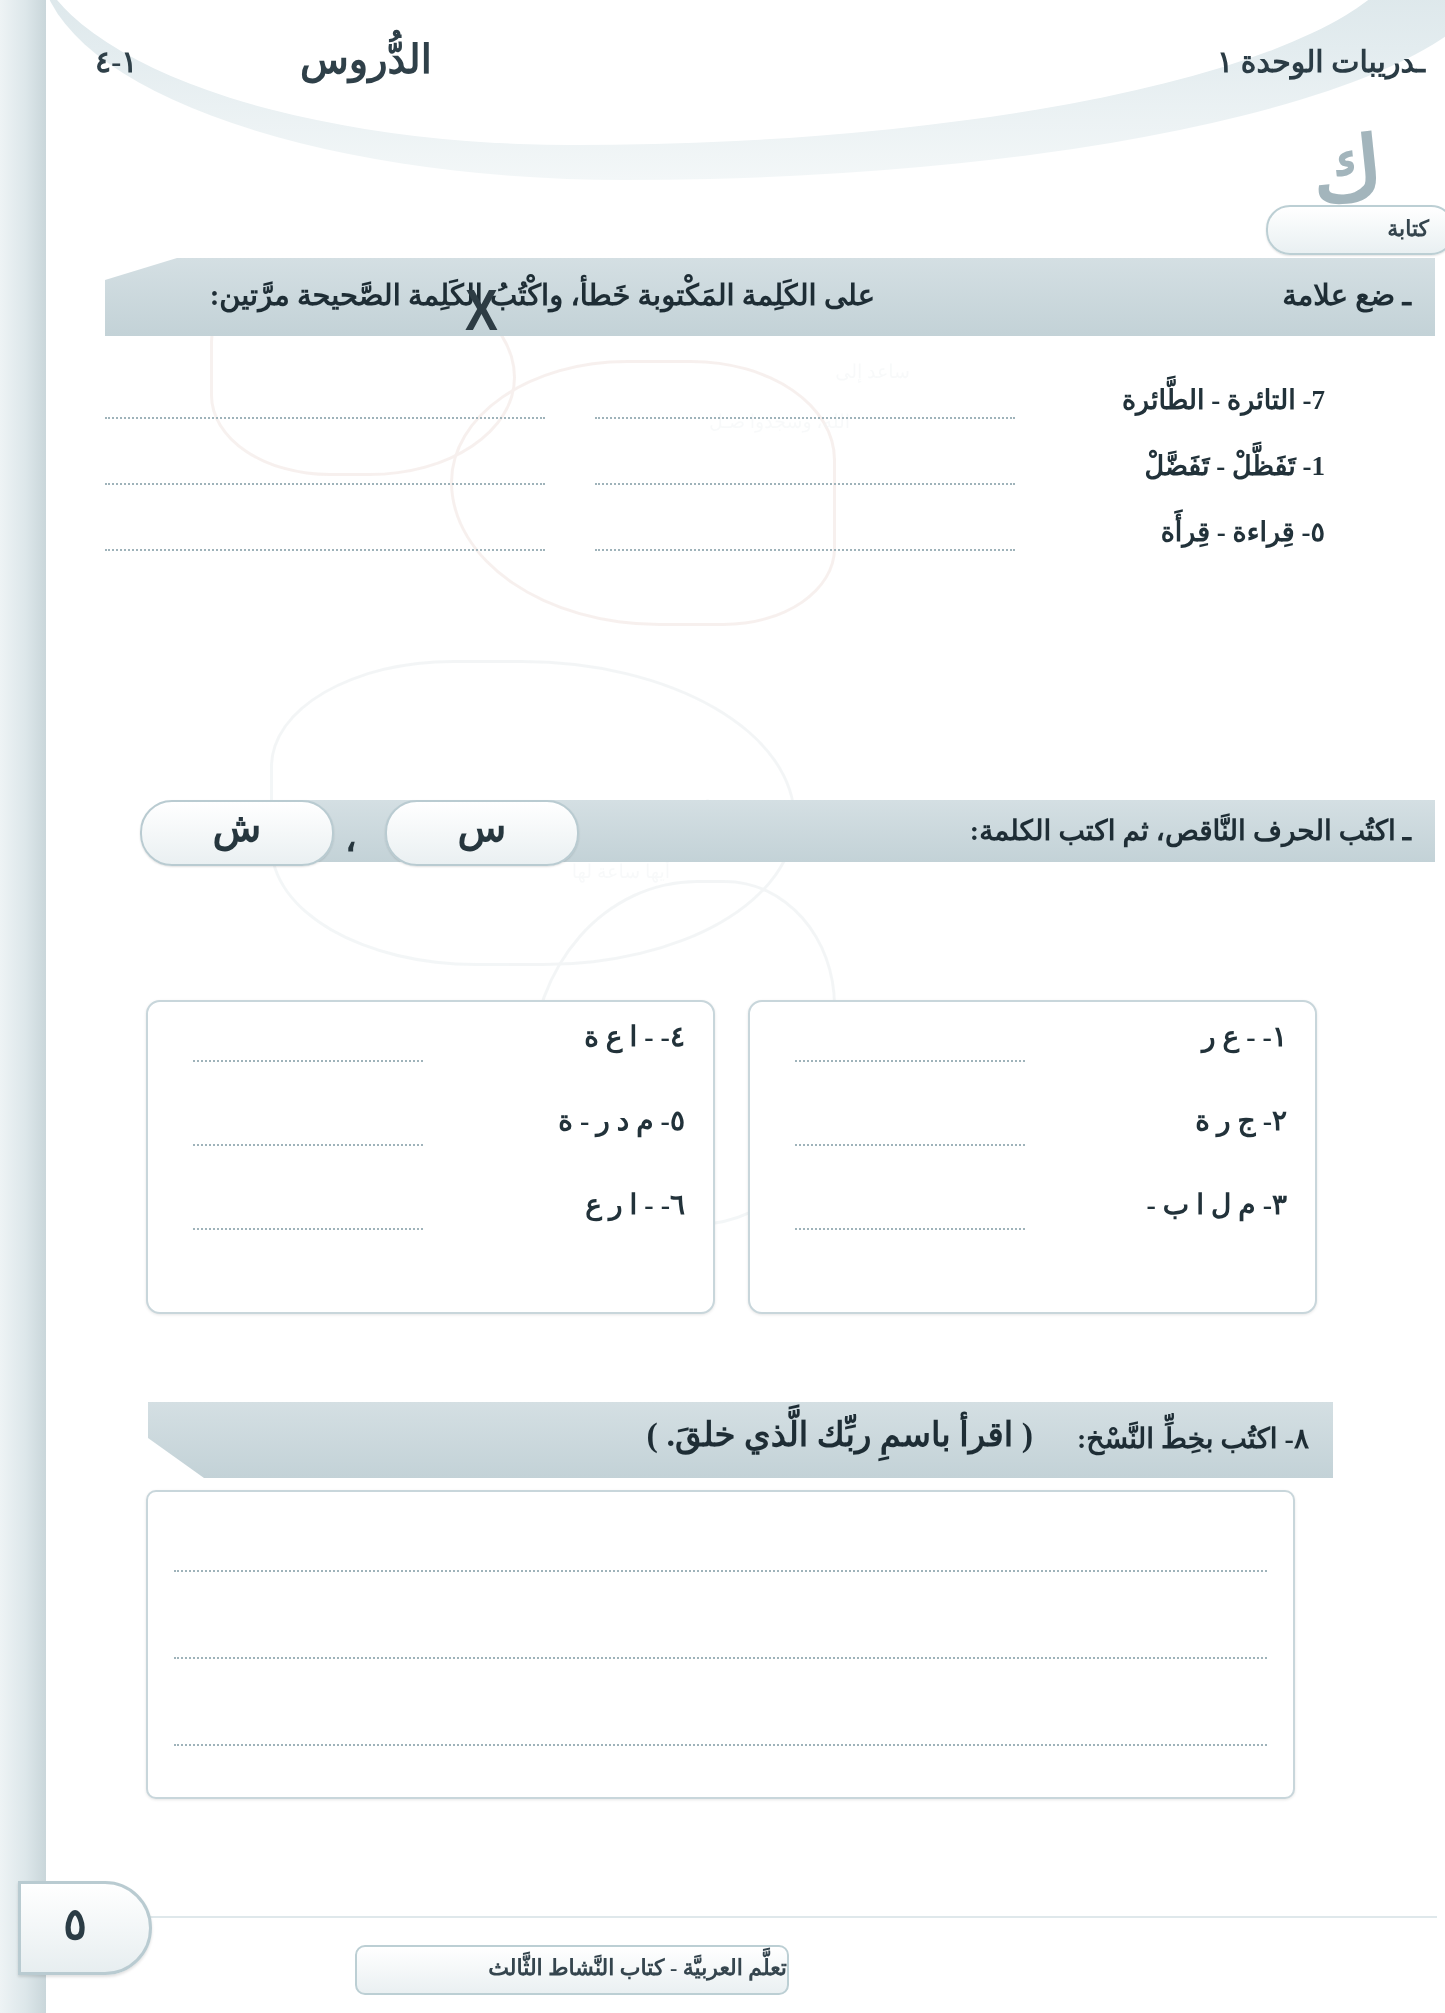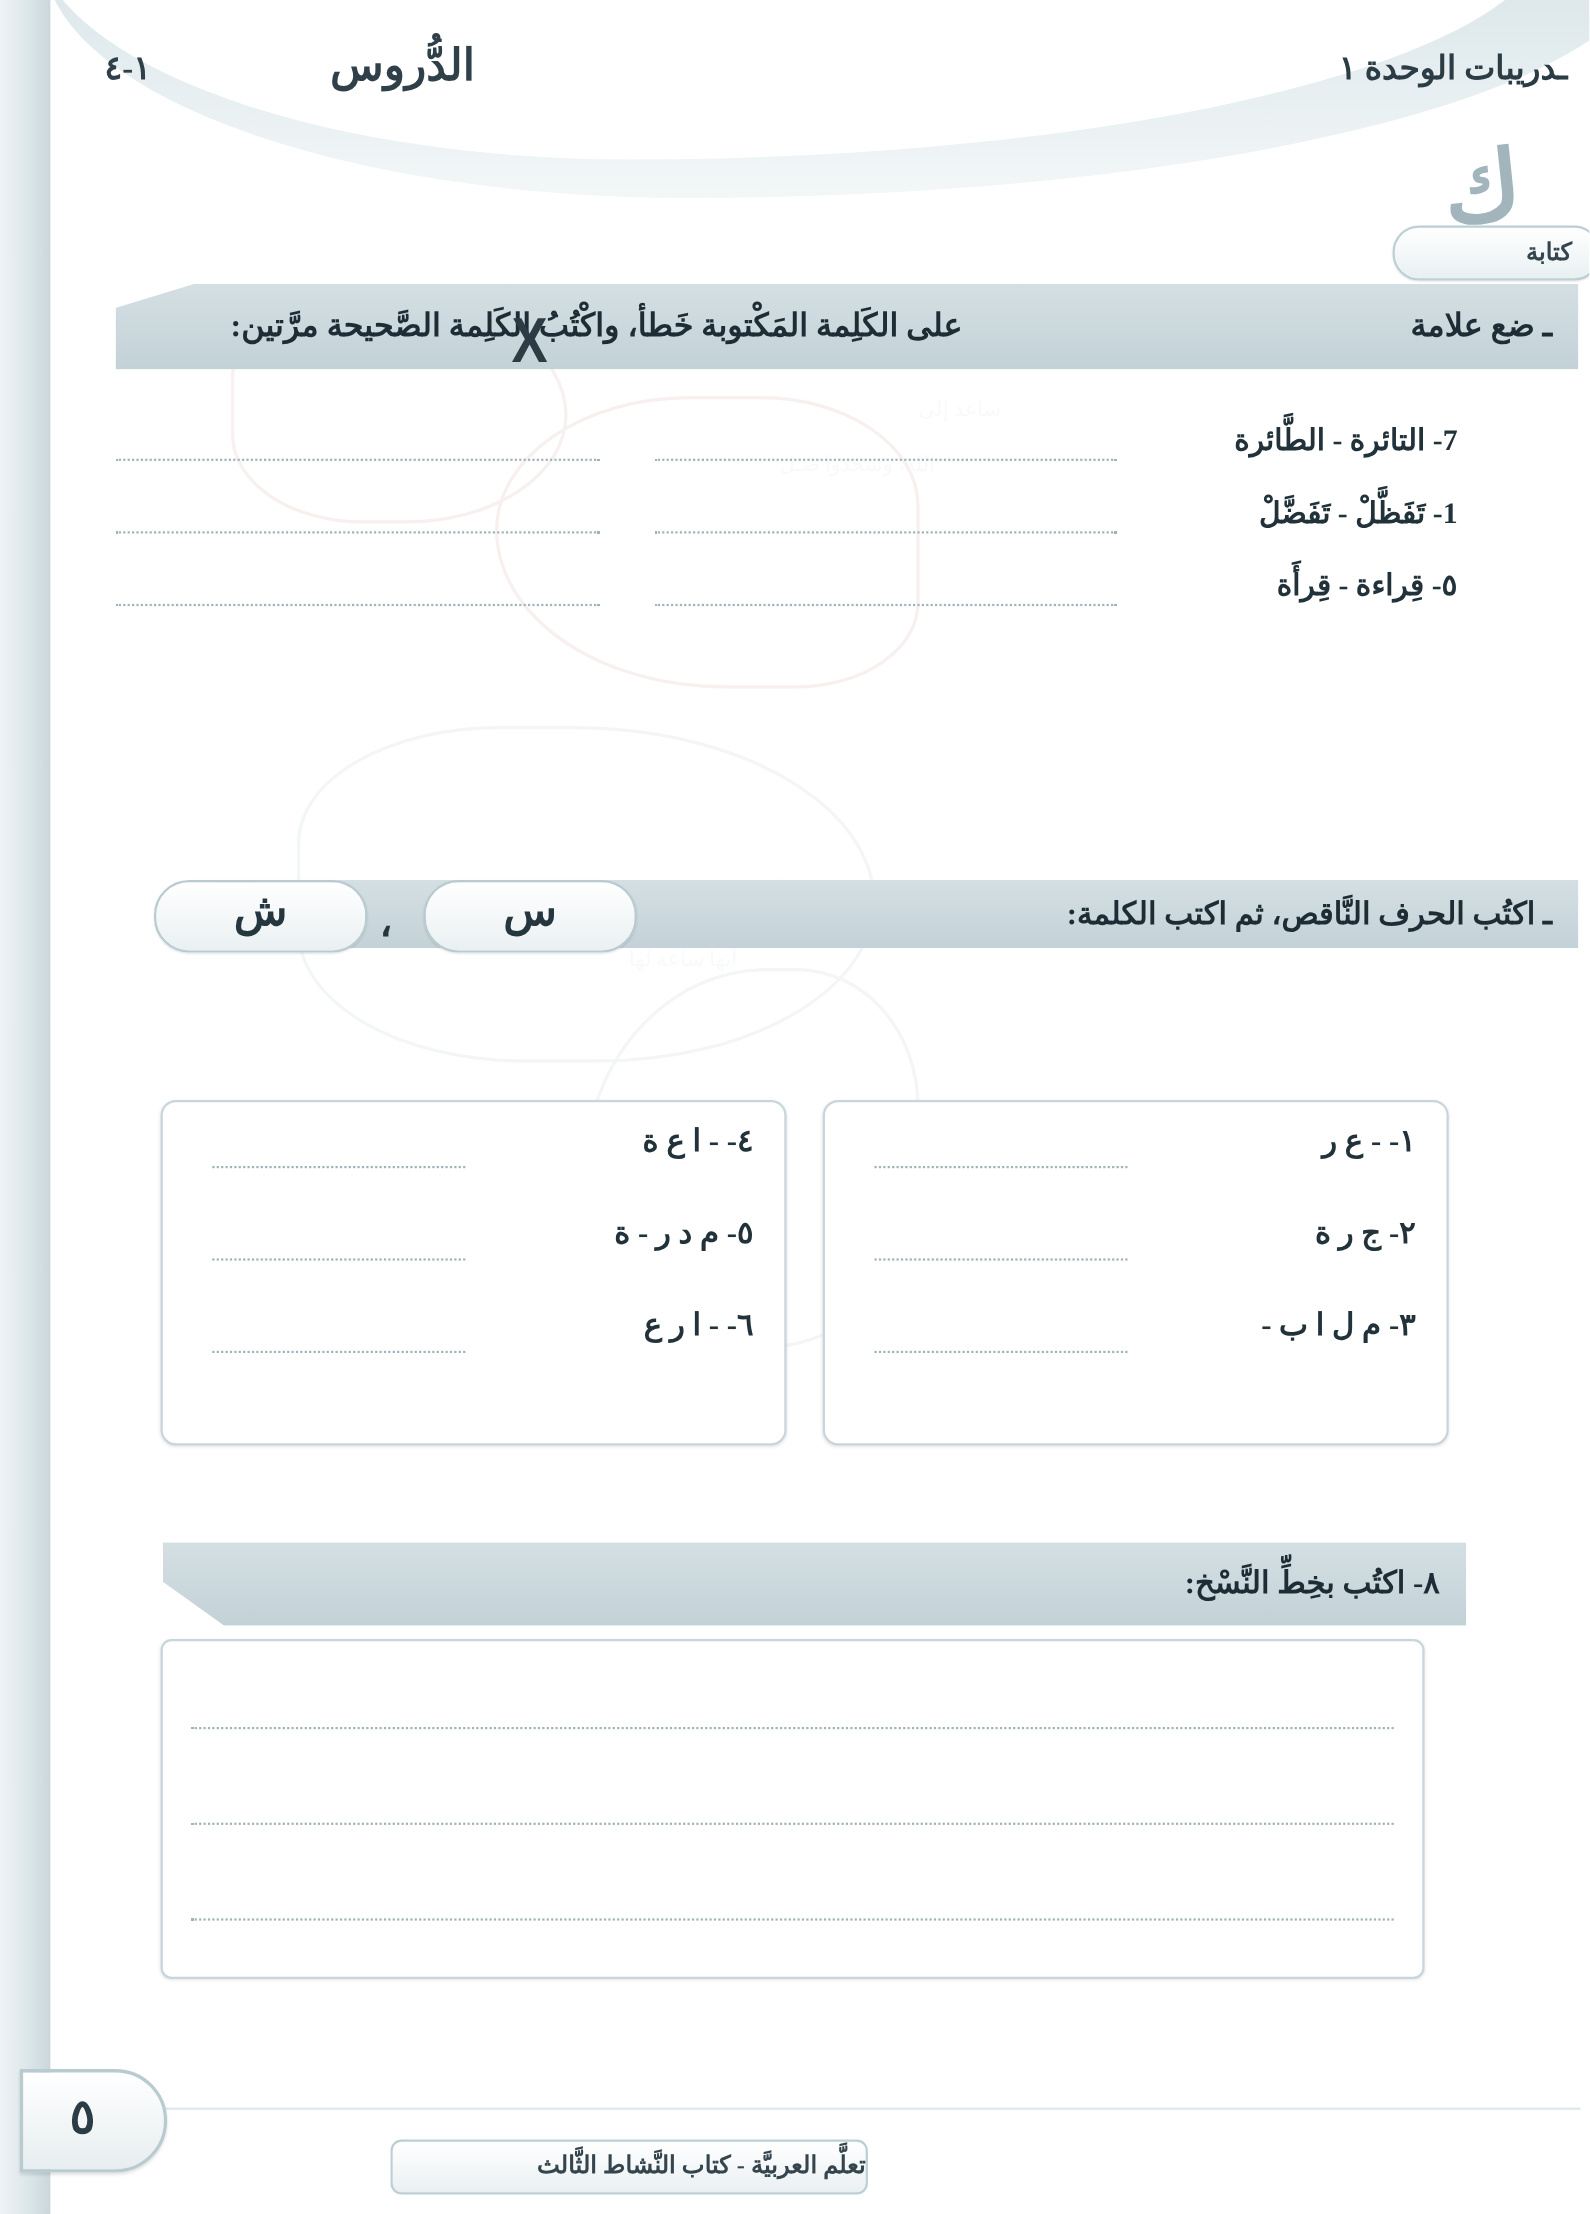--- a/index.html
+++ b/index.html
@@ -412,20 +412,21 @@
       <div class="blank-line"></div>
     </div>
     <div class="blank-row">
       <div class="blank-label">٦- - ا ر ع</div>
       <div class="blank-line"></div>
     </div>
   </div>
 
   <div class="banner" id="banner8">
     <div class="txt">٨- اكتُب بخِطِّ النَّسْخ:</div>
+    <div class="verse">( اقرأ باسمِ ربِّك الَّذي خلقَ. )</div>
   </div>
 
   <div id="write-box">
     <div class="wline l1"></div>
     <div class="wline l2"></div>
     <div class="wline l3"></div>
   </div>
 
   <div class="bottom-rule"></div>
   <div class="page-num-wrap">

